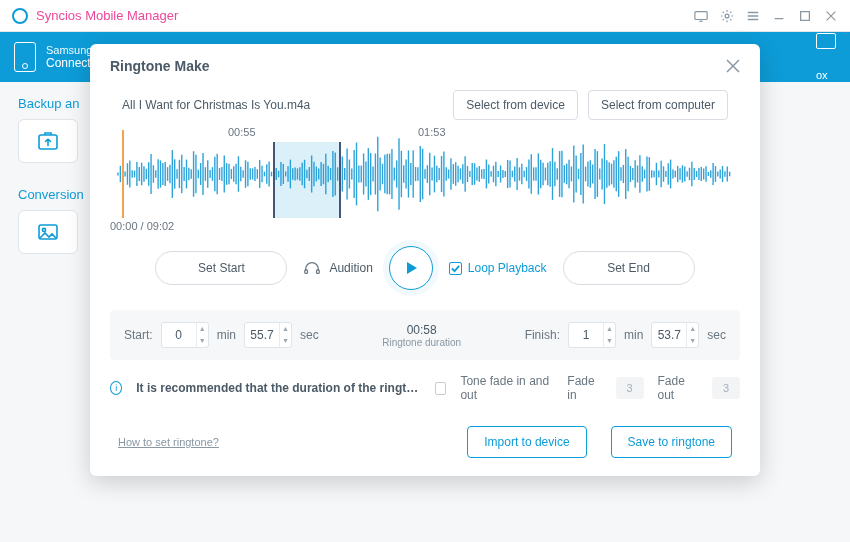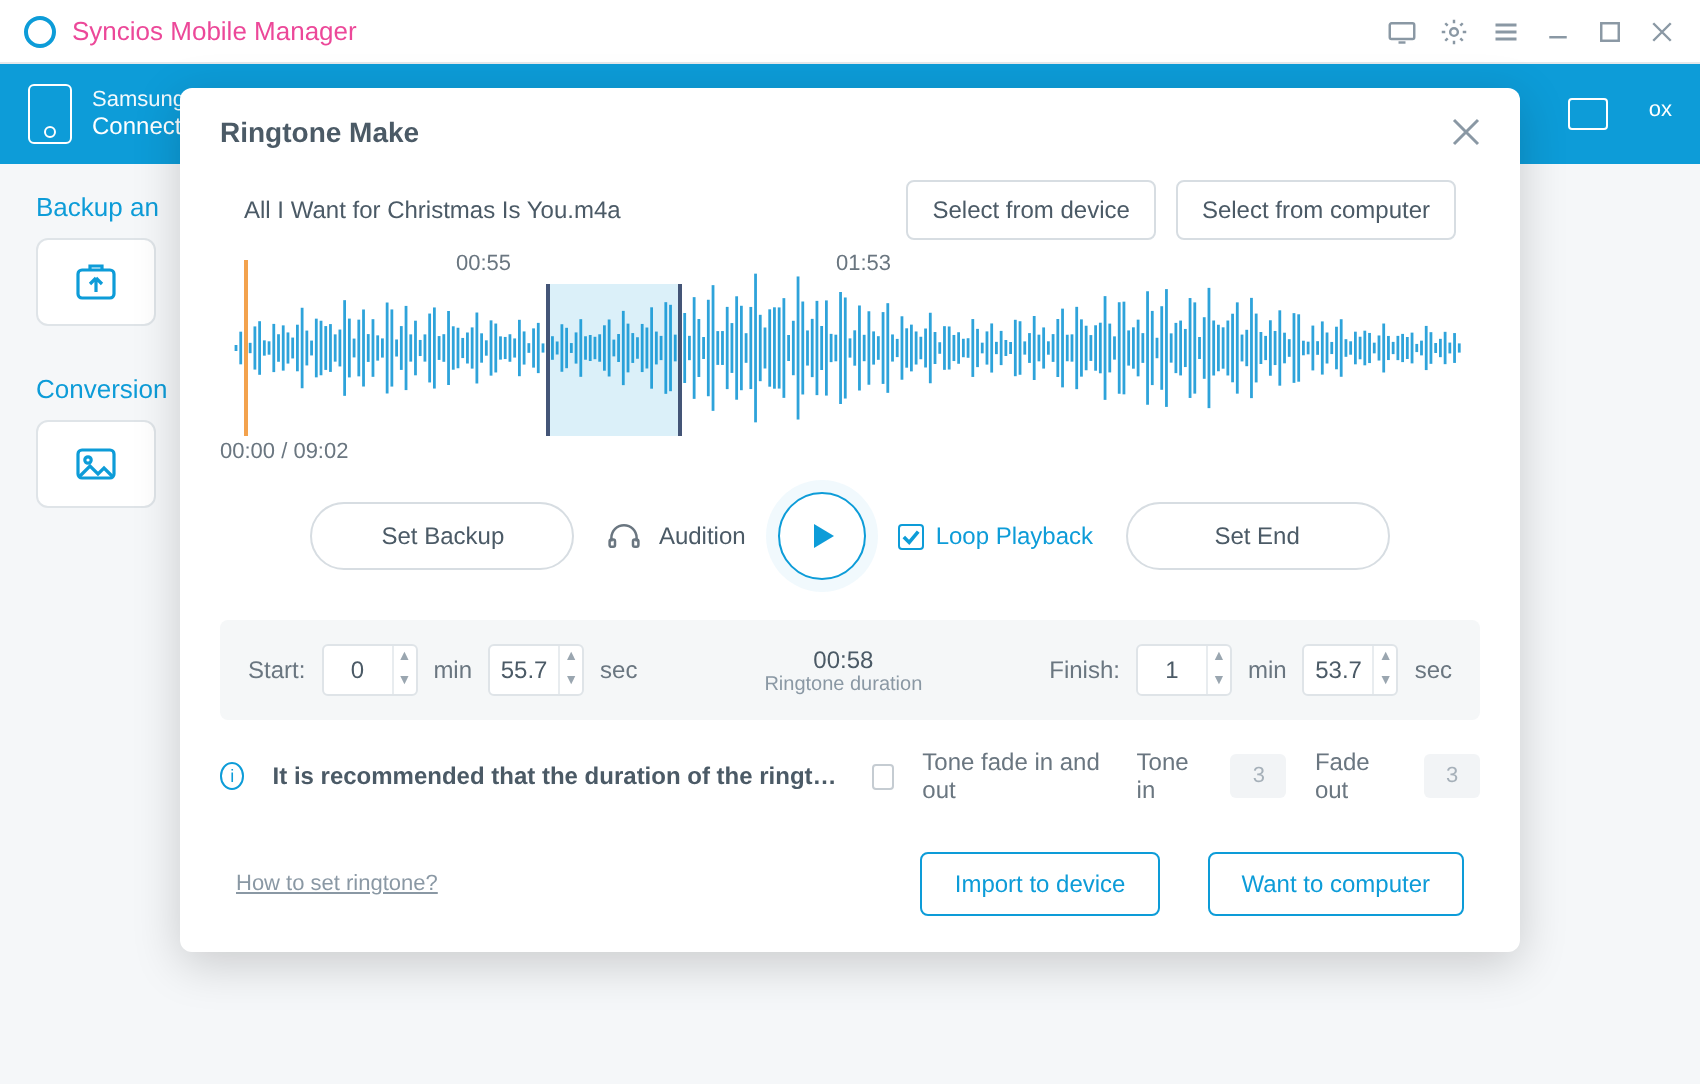--- a/index.html
+++ b/index.html
@@ -12,21 +12,21 @@
 .tb-right { margin-left: auto; display: flex; gap: 12px; }
 .tb-ic { width: 14px; height: 14px; color: #8a98a4; display: flex; align-items: center; justify-content: center; }
 .tb-ic svg { width: 100%; height: 100%; stroke: currentColor; fill: none; stroke-width: 1.4; }
 .tb-ic.lines svg { stroke-width: 1.6; }
 
 .device-bar { height: 50px; background: #0d9cd8; display: flex; align-items: center; padding: 0 14px; color: #fff; }
 .phone-ic { width: 22px; height: 30px; border: 1.5px solid #fff; border-radius: 3px; margin-right: 10px; position: relative; }
 .phone-ic::after { content:""; position:absolute; bottom:2px; left:50%; transform:translateX(-50%); width:4px; height:4px; border:1px solid #fff; border-radius:50%; }
 .dev-text .ln1 { font-size: 11px; opacity: .95; }
 .dev-text .ln2 { font-size: 12px; }
-.dev-far { margin-left:auto; display:flex; align-items:flex-start; gap:20px; font-size:11px; }
+.dev-far { margin-left:auto; display:flex; align-items:flex-start; gap:20px; font-size:11px;flex-direction:column; }
 .dev-far .ic { width:20px; height:16px; border:1px solid #fff; border-radius:2px; }
 
 .section-lbl { color:#0d9cd8; font-size:13px; padding: 14px 0 8px 18px; }
 .card-btn { width:60px; height:44px; background:#fff; border:1px solid #dfe4e8; border-radius:6px; margin-left:18px; display:flex; align-items:center; justify-content:center; }
 .card-btn svg { width:24px; height:24px; stroke:#0d9cd8; fill:none; stroke-width:1.6; }
 
 
 .modal-back { position:absolute; inset:0; background:rgba(0,0,0,0); }
 .modal { position:absolute; top:44px; left:90px; width:670px; background:#fff; border-radius:6px; box-shadow:0 6px 24px rgba(0,0,0,.18); padding: 0; }
 .modal-hd { display:flex; align-items:center; padding:14px 20px 12px; }
@@ -427,21 +427,21 @@
         <line x1="610.1923076923077" y1="39.42096707607174" x2="610.1923076923077" y2="48.57903292392826" stroke-width="1.4"></line>
         <line x1="612.5538461538462" y1="35.9122370274806" x2="612.5538461538462" y2="52.0877629725194" stroke-width="1.4"></line>
         <line x1="614.9153846153846" y1="41.29173582414652" x2="614.9153846153846" y2="46.70826417585348" stroke-width="1.4"></line>
         <line x1="617.2769230769231" y1="36.533776461636485" x2="617.2769230769231" y2="51.466223538363515" stroke-width="1.4"></line>
         <line x1="619.6384615384616" y1="41.69526062747789" x2="619.6384615384616" y2="46.30473937252211" stroke-width="1.4"></line>
       </svg>
     <div class="time-readout">00:00 / 09:02</div>
   </div>
 
   <div class="controls-row">
-    <button class="pill">Set Backup</button>
+    <button class="pill">Set Start</button>
     <div class="aud">
       <svg viewBox="0 0 20 14">
           <path d="M3 10V8a7 7 0 0114 0v2"></path>
           <rect x="2" y="9" width="3" height="4" rx="1"></rect>
           <rect x="15" y="9" width="3" height="4" rx="1"></rect>
         </svg>
       <span>Audition</span>
     </div>
     <div class="play">
       <svg viewBox="0 0 16 16">
@@ -498,26 +498,26 @@
         </div>
       </div>
     <span>sec</span>
   </div>
 
   <div class="info-row">
     <div class="ic">i</div>
     <div class="txt">It is recommended that the duration of the ringtone shou...</div>
     <div class="cbg"></div>
     <span>Tone fade in and out</span>
-    <span>Tone in</span>
+    <span>Fade in</span>
     <input class="small-in" disabled="" value="3" style="">
     <span>Fade out</span>
     <input class="small-in" disabled="" value="3" style="">
   </div>
 
   <div class="modal-ft">
     <span class="link">How to set ringtone?</span>
     <div class="ft-btns">
       <button class="obtn">Import to device</button>
-      <button class="obtn">Want to computer</button>
+      <button class="obtn">Save to ringtone</button>
     </div>
   </div>
 </div>
 
 </body></html>

